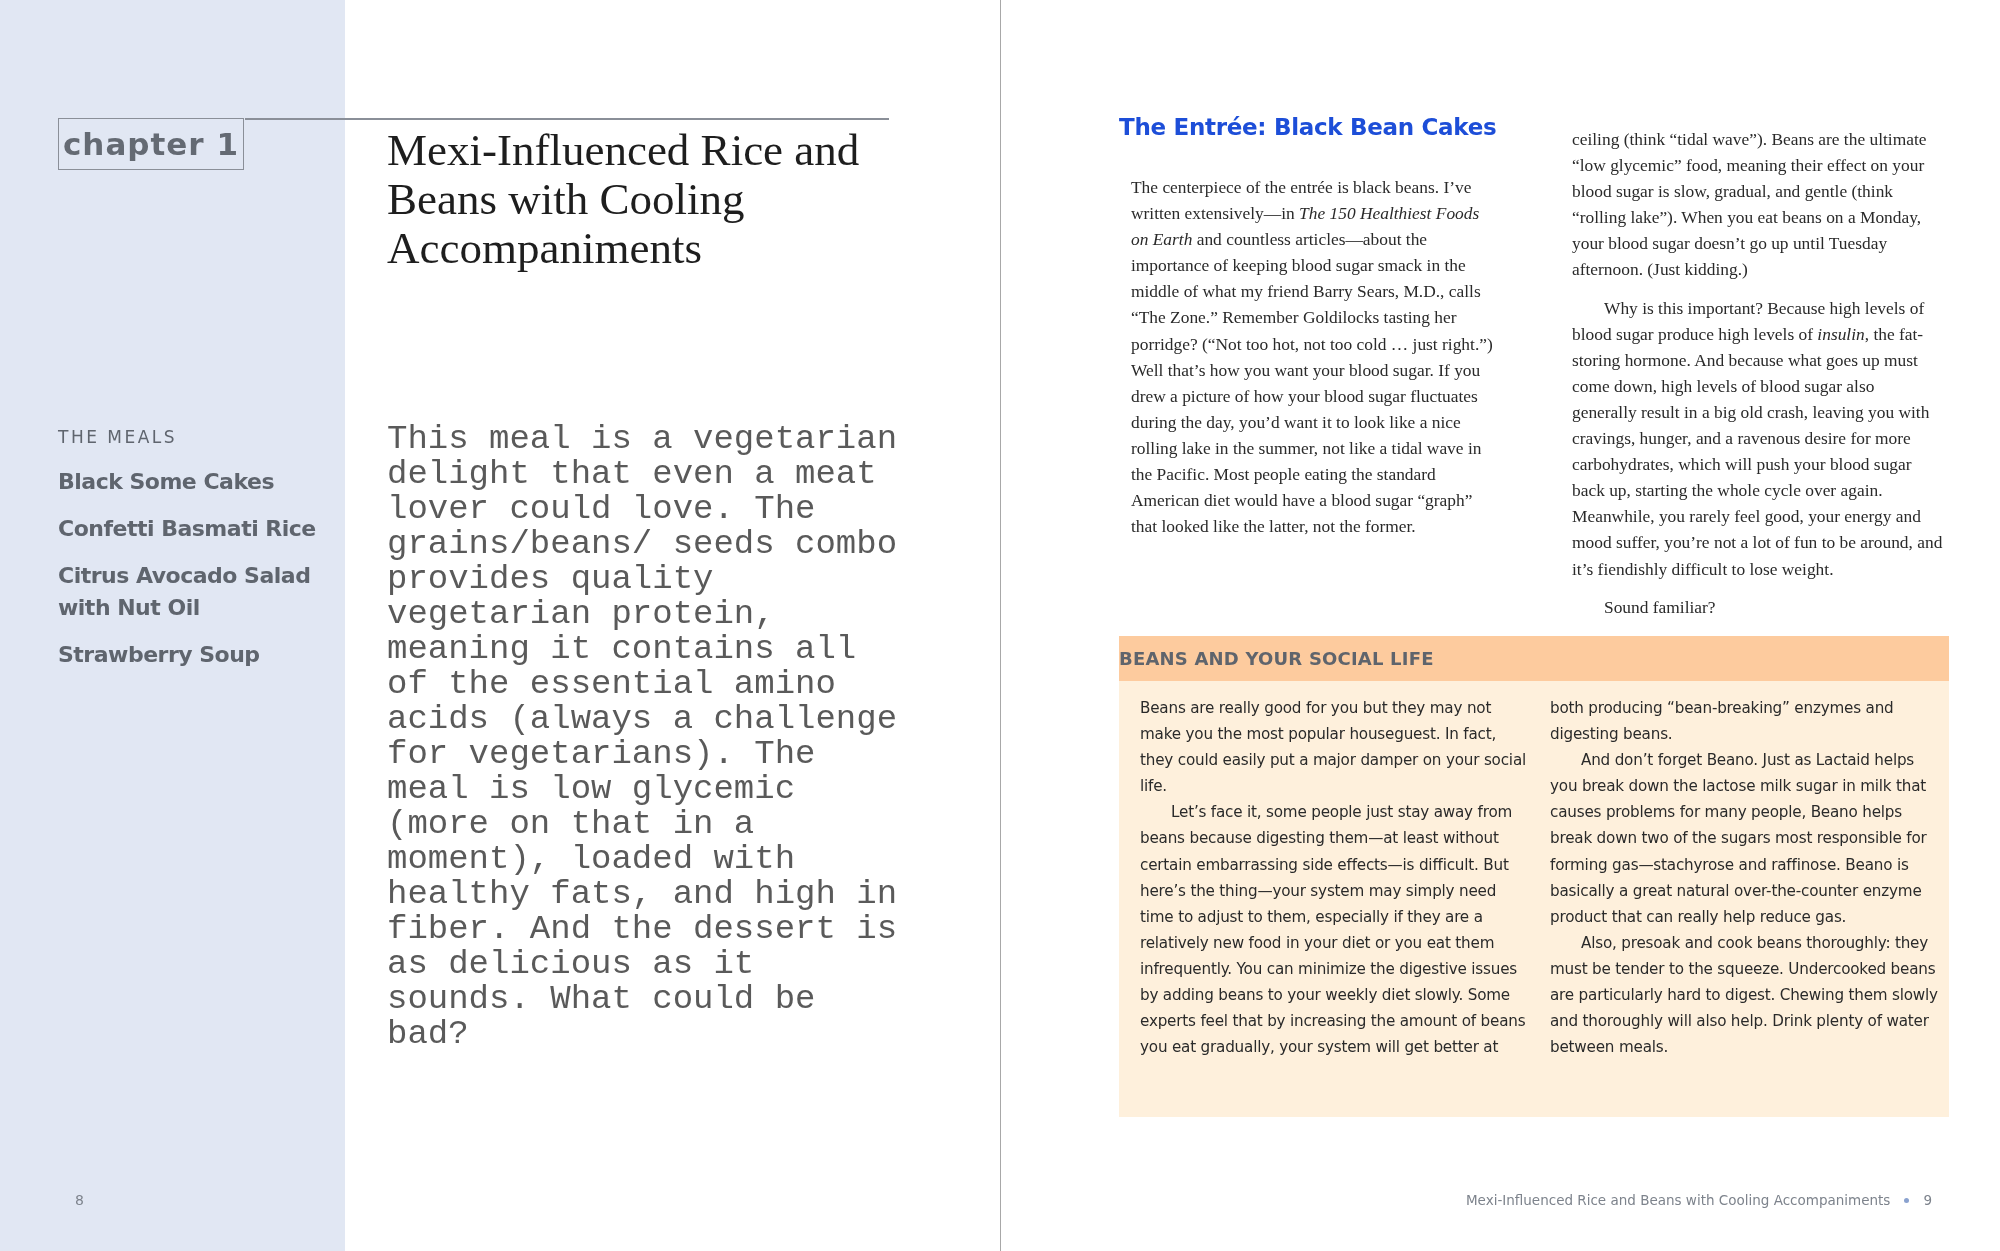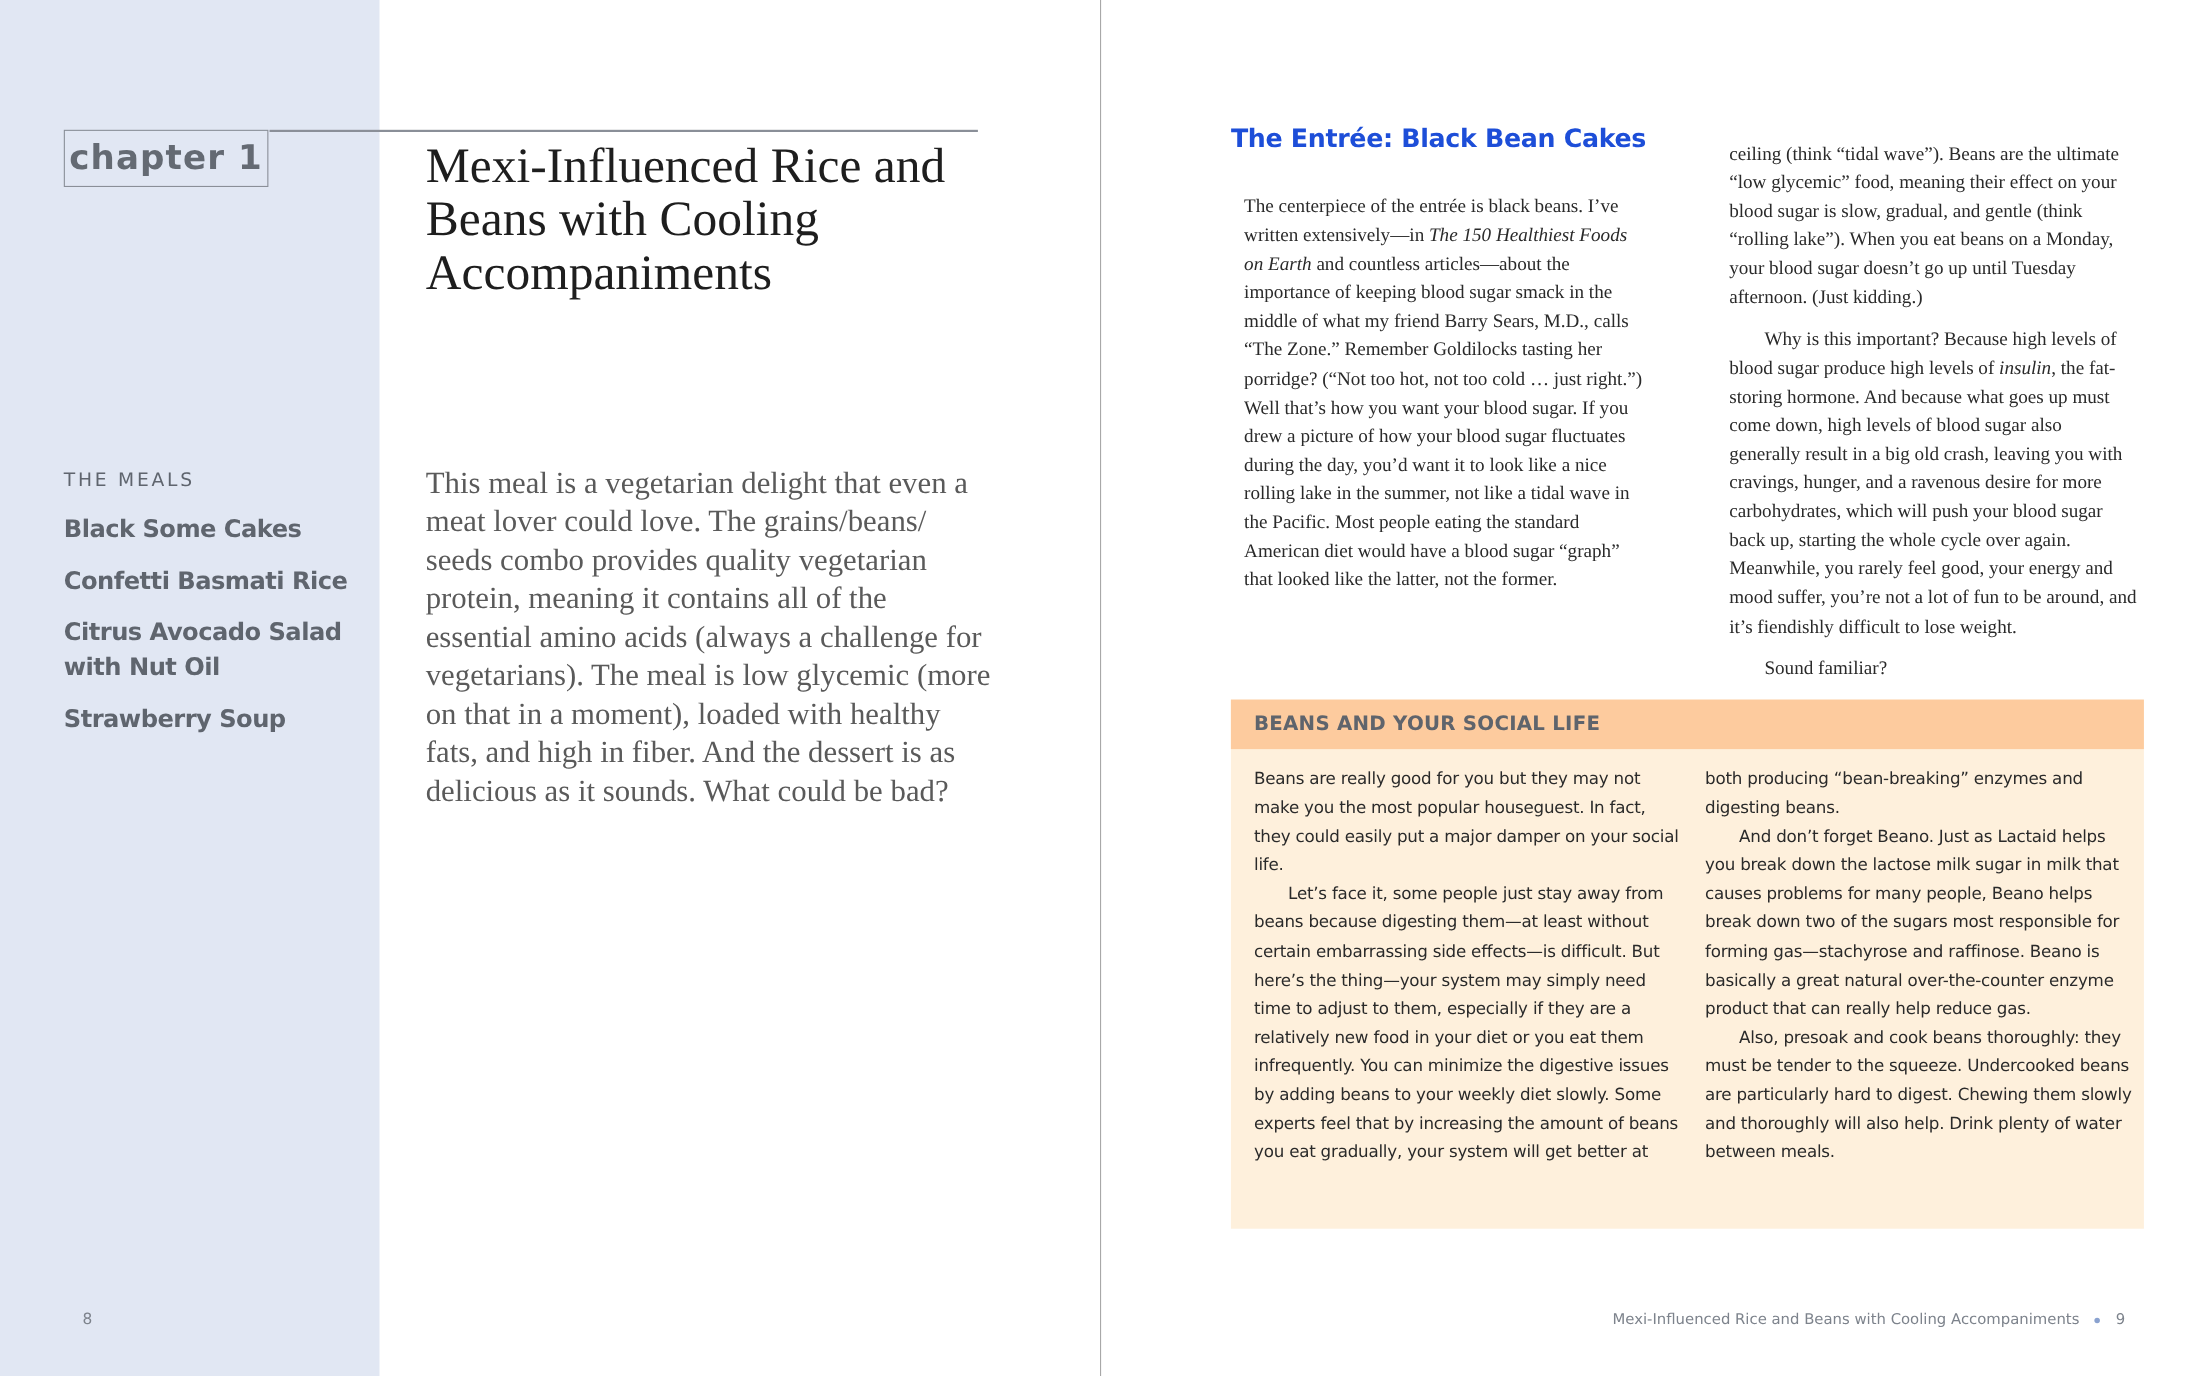--- a/index.html
+++ b/index.html
@@ -5,30 +5,30 @@
   html, body { margin: 0; padding: 0; }
   body { width: 2000px; height: 1251px; position: relative; background: #ffffff; overflow: hidden; font-family: "Liberation Serif", serif; }
   .left-band { position: absolute; left: 0; top: 0; width: 345px; height: 1251px; background: #e1e7f3; }
   .spine { position: absolute; left: 1000px; top: 0; width: 1px; height: 1251px; background: #a8a8a8; }
   .rule-top { position: absolute; left: 245px; top: 118px; width: 644px; height: 2px; background: #8a8f98; }
   .chapter-box { position: absolute; left: 58px; top: 118px; width: 186px; height: 52px; border: 1.5px solid #8a8f98; box-sizing: border-box; display: flex; align-items: center; justify-content: center; font-family: "DejaVu Sans", sans-serif; font-size: 31px; color: #646a73; letter-spacing: 1px; font-weight: 600; }
   .chapter-title { position: absolute; left: 387px; top: 126px; width: 520px; font-family: "Liberation Serif", serif; font-size: 45px; line-height: 49px; color: #1e1e1e; margin: 0; font-weight: normal; }
   .meals-label { position: absolute; left: 58px; top: 427px; font-family: "DejaVu Sans", sans-serif; font-size: 17px; font-weight: normal; letter-spacing: 2.5px; color: #5f656e; }
   .meals-list { position: absolute; left: 58px; top: 466px; width: 280px; margin: 0; padding: 0; list-style: none; }
   .meals-list li { font-family: "DejaVu Sans", sans-serif; font-size: 22px; font-weight: bold; color: #5f656e; line-height: 32px; margin-bottom: 15px; letter-spacing: -0.5px; }
-  .intro { position: absolute; left: 387px; top: 422px; width: 520px; font-family: Liberation Serif, serif; font-size: 28px; line-height: 35px; color: #5a5a5a; margin: 0; }
+  .intro { position: absolute; left: 387px; top: 422px; width: 520px; font-family: Liberation Mono, monospace; font-size: 34px; line-height: 35px; color: #5a5a5a; margin: 0; }
   .page-num-left { position: absolute; left: 75px; top: 1192px; font-family: "DejaVu Sans", sans-serif; font-size: 14px; color: #7d838c; }
   .entree-head { position: absolute; left: 1119px; top: 114px; font-family: "DejaVu Sans", sans-serif; font-size: 23px; font-weight: bold; color: #1d4ed8; margin: 0; letter-spacing: -0.3px; }
   .col { position: absolute; font-family: "Liberation Serif", serif; font-size: 17.4px; line-height: 26.1px; color: #2a2a2a; }
   .col p { margin: 12px; }
   .col p.indent { text-indent: 32px; }
   .col1 { left: 1119px; top: 162px; width: 390px; }
   .col2 { left: 1560px; top: 114px; width: 395px; }
   .sidebar { position: absolute; left: 1119px; top: 636px; width: 830px; height: 481px; background: #fef0dc; }
-  .sidebar-head { height: 45px; background: #fdcb9e; display: flex; align-items: center; padding-left: 21px; font-family: "DejaVu Sans", sans-serif; font-size: 18px; font-weight: bold; color: #5f646c; letter-spacing: 0.2px; }
+  .sidebar-head { height: 45px; background: #fdcb9e; display: flex; align-items: center; font-family: "DejaVu Sans", sans-serif; font-size: 18px; font-weight: bold; color: #5f646c; letter-spacing: 0.2px; }
   .sb-col { position: absolute; top: 59px; font-family: "DejaVu Sans", sans-serif; font-size: 15.2px; line-height: 26.1px; color: #2a2a2a; letter-spacing: -0.2px; }
   .sb-col p { margin: 0; }
   .sb-col p.indent { text-indent: 31px; }
   .sb-col1 { left: 21px; width: 392px; }
   .sb-col2 { left: 431px; width: 392px; }
   .footer-right { position: absolute; right: 68px; top: 1192px; font-family: "DejaVu Sans", sans-serif; font-size: 13.5px; color: #7d838c; display: flex; align-items: center; }
   .footer-dot { display: inline-block; width: 5px; height: 5px; border-radius: 50%; background: #8aa2cf; margin: 0 14px 0 14px; }
 </style>
 </head>
 <body>

